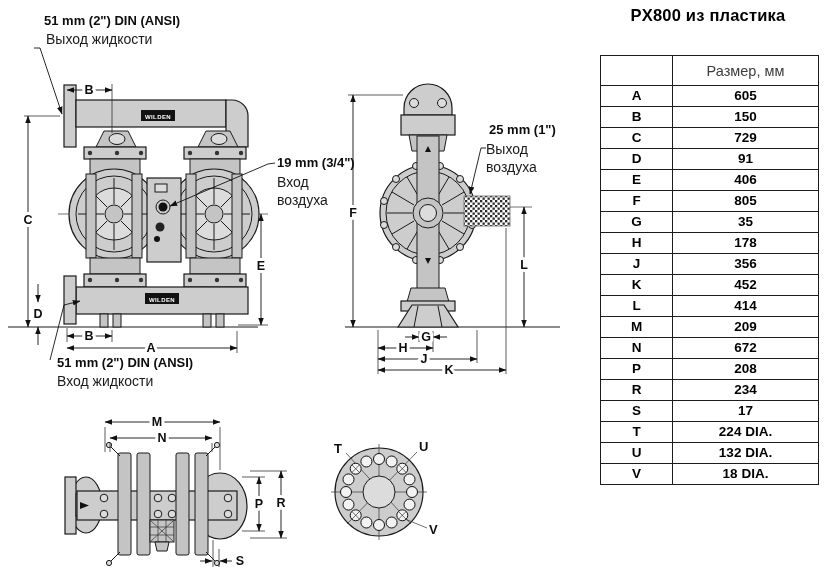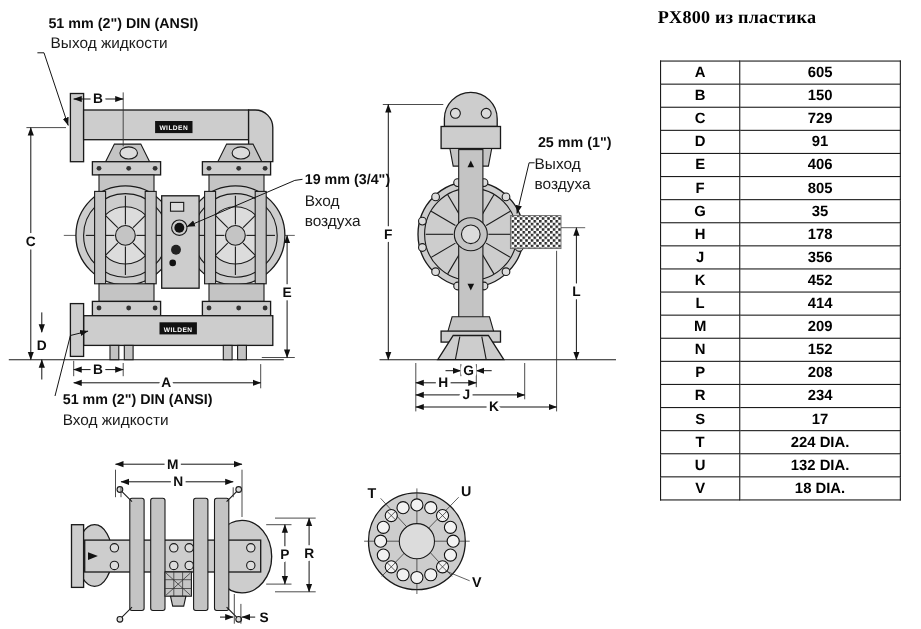--- a/index.html
+++ b/index.html
@@ -1,20 +1,20 @@
 <!DOCTYPE html>
 <html><head>
 <meta charset="utf-8">
 <style>
   html,body{margin:0;padding:0;background:#fff;}
   .page{position:relative;width:837px;height:572px;background:#fff;overflow:hidden;
         font-family:"Liberation Sans",sans-serif;}
   .drawing{position:absolute;left:0;top:0;}
-  .page-title{position:absolute;left:598px;top:6px;width:220px;text-align:left;
-        font-size:16.5px;font-weight:bold;color:#000;letter-spacing:.2px;font-family:Liberation Serif, serif;}
+  .page-title{position:absolute;left:598px;top:6px;width:220px;text-align:center;
+        font-size:16.5px;font-weight:bold;color:#000;letter-spacing:.2px;}
   .dim-table{position:absolute;left:600px;top:55px;width:218px;border-collapse:collapse;
         table-layout:fixed;}
   .dim-table td{border:1.6px solid #1c1c1c;text-align:center;padding:0;overflow:hidden;}
   .dim-table tr.hdr td{height:29px;font-size:14.5px;font-weight:normal;color:#3c3c3c;}
   .dim-table tr.row td{height:20px;font-size:13.5px;font-weight:bold;color:#000;line-height:20px;}
   .dim-table col.c1{width:72px;} .dim-table col.c2{width:146px;}
   
   text{font-family:"Liberation Sans",sans-serif;}
   .dimt{font-size:12.5px;font-weight:bold;fill:#0d0d0d;text-anchor:middle;
         paint-order:stroke fill;stroke:#fff;stroke-width:6px;stroke-linejoin:round;}
@@ -367,20 +367,24 @@
 </svg>
 
 <div class="page-title">PX800 из пластика</div>
 
 <table class="dim-table">
   <colgroup>
         <col class="c1">
         <col class="c2">
       </colgroup>
   <tbody>
+        <tr class="hdr">
+    <td></td>
+    <td>Размер, мм</td>
+  </tr>
   <tr class="row">
           <td>A</td>
           <td>605</td>
         </tr>
   <tr class="row">
           <td>B</td>
           <td>150</td>
         </tr>
   <tr class="row">
           <td>C</td>
@@ -417,21 +421,21 @@
   <tr class="row">
           <td>L</td>
           <td>414</td>
         </tr>
   <tr class="row">
           <td>M</td>
           <td>209</td>
         </tr>
   <tr class="row">
           <td>N</td>
-          <td>152</td>
+          <td>672</td>
         </tr>
   <tr class="row">
           <td>P</td>
           <td>208</td>
         </tr>
   <tr class="row">
           <td>R</td>
           <td>234</td>
         </tr>
   <tr class="row">

